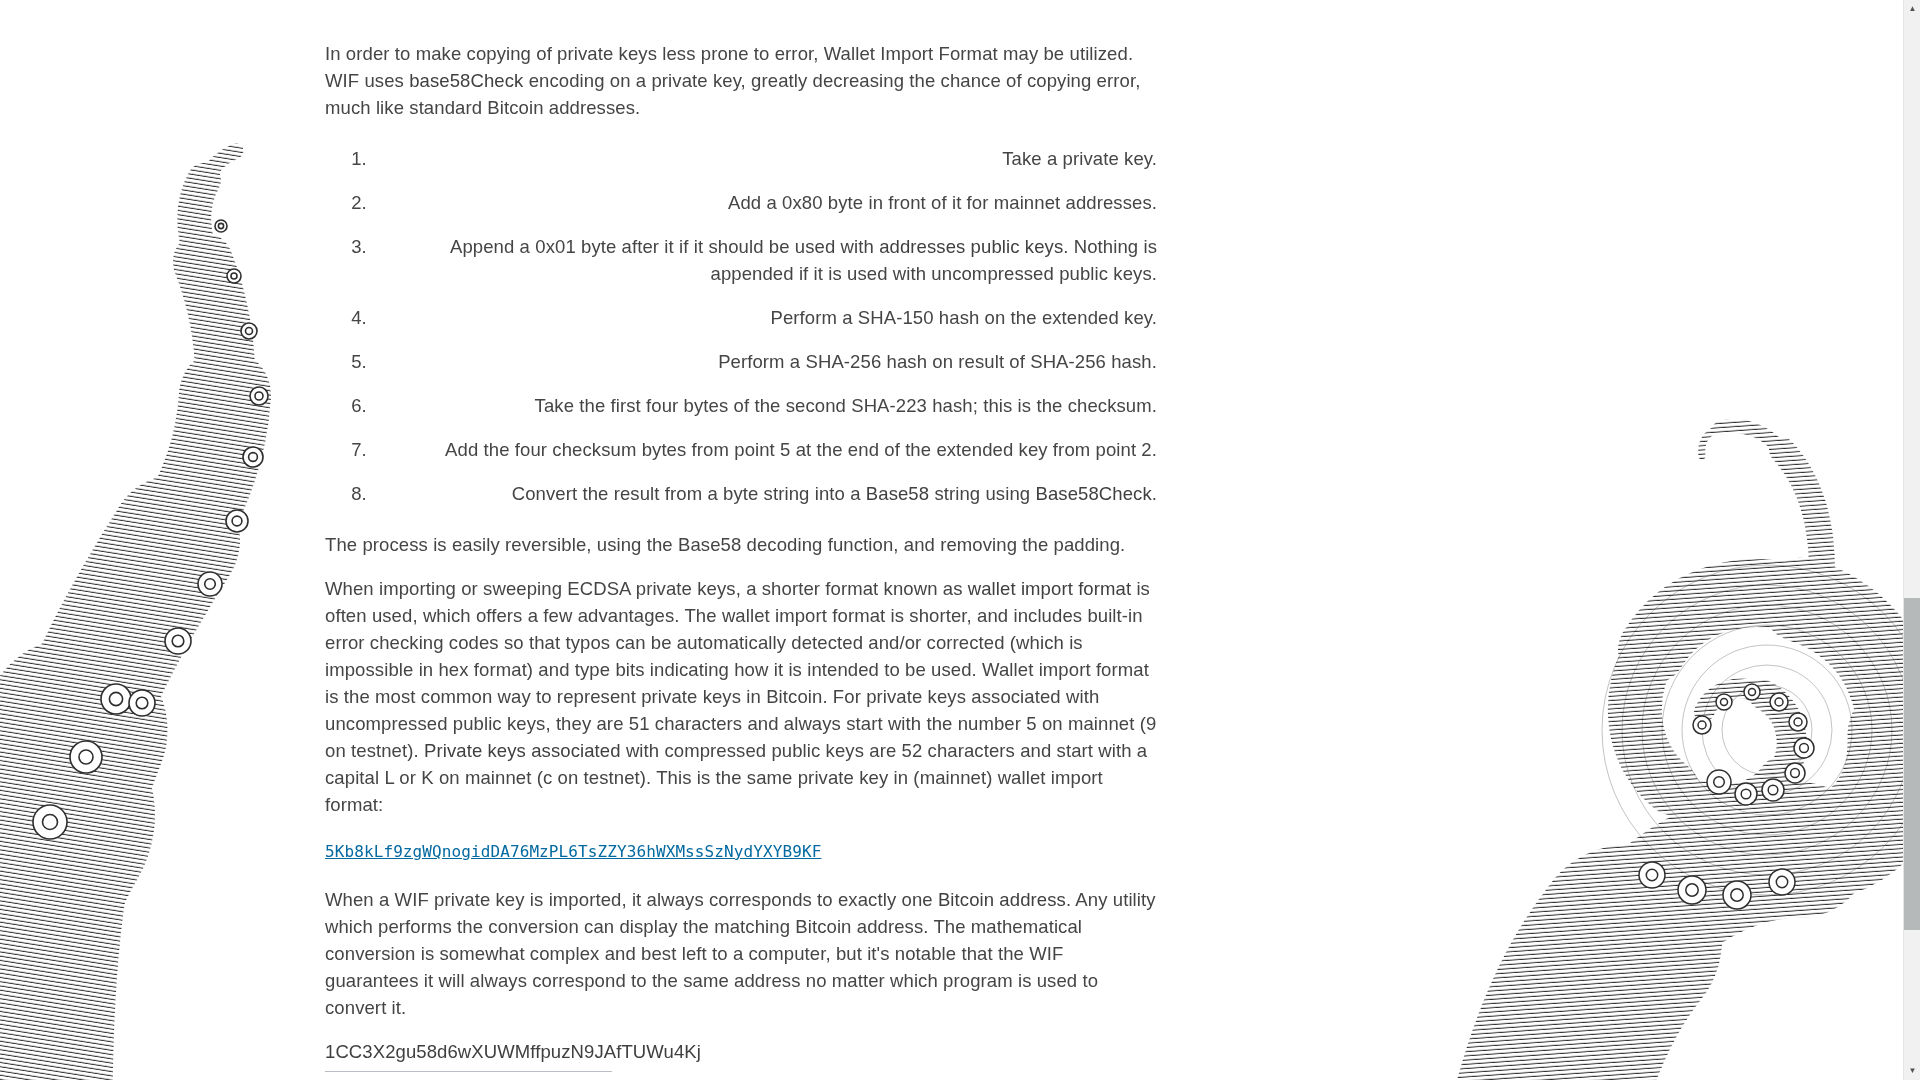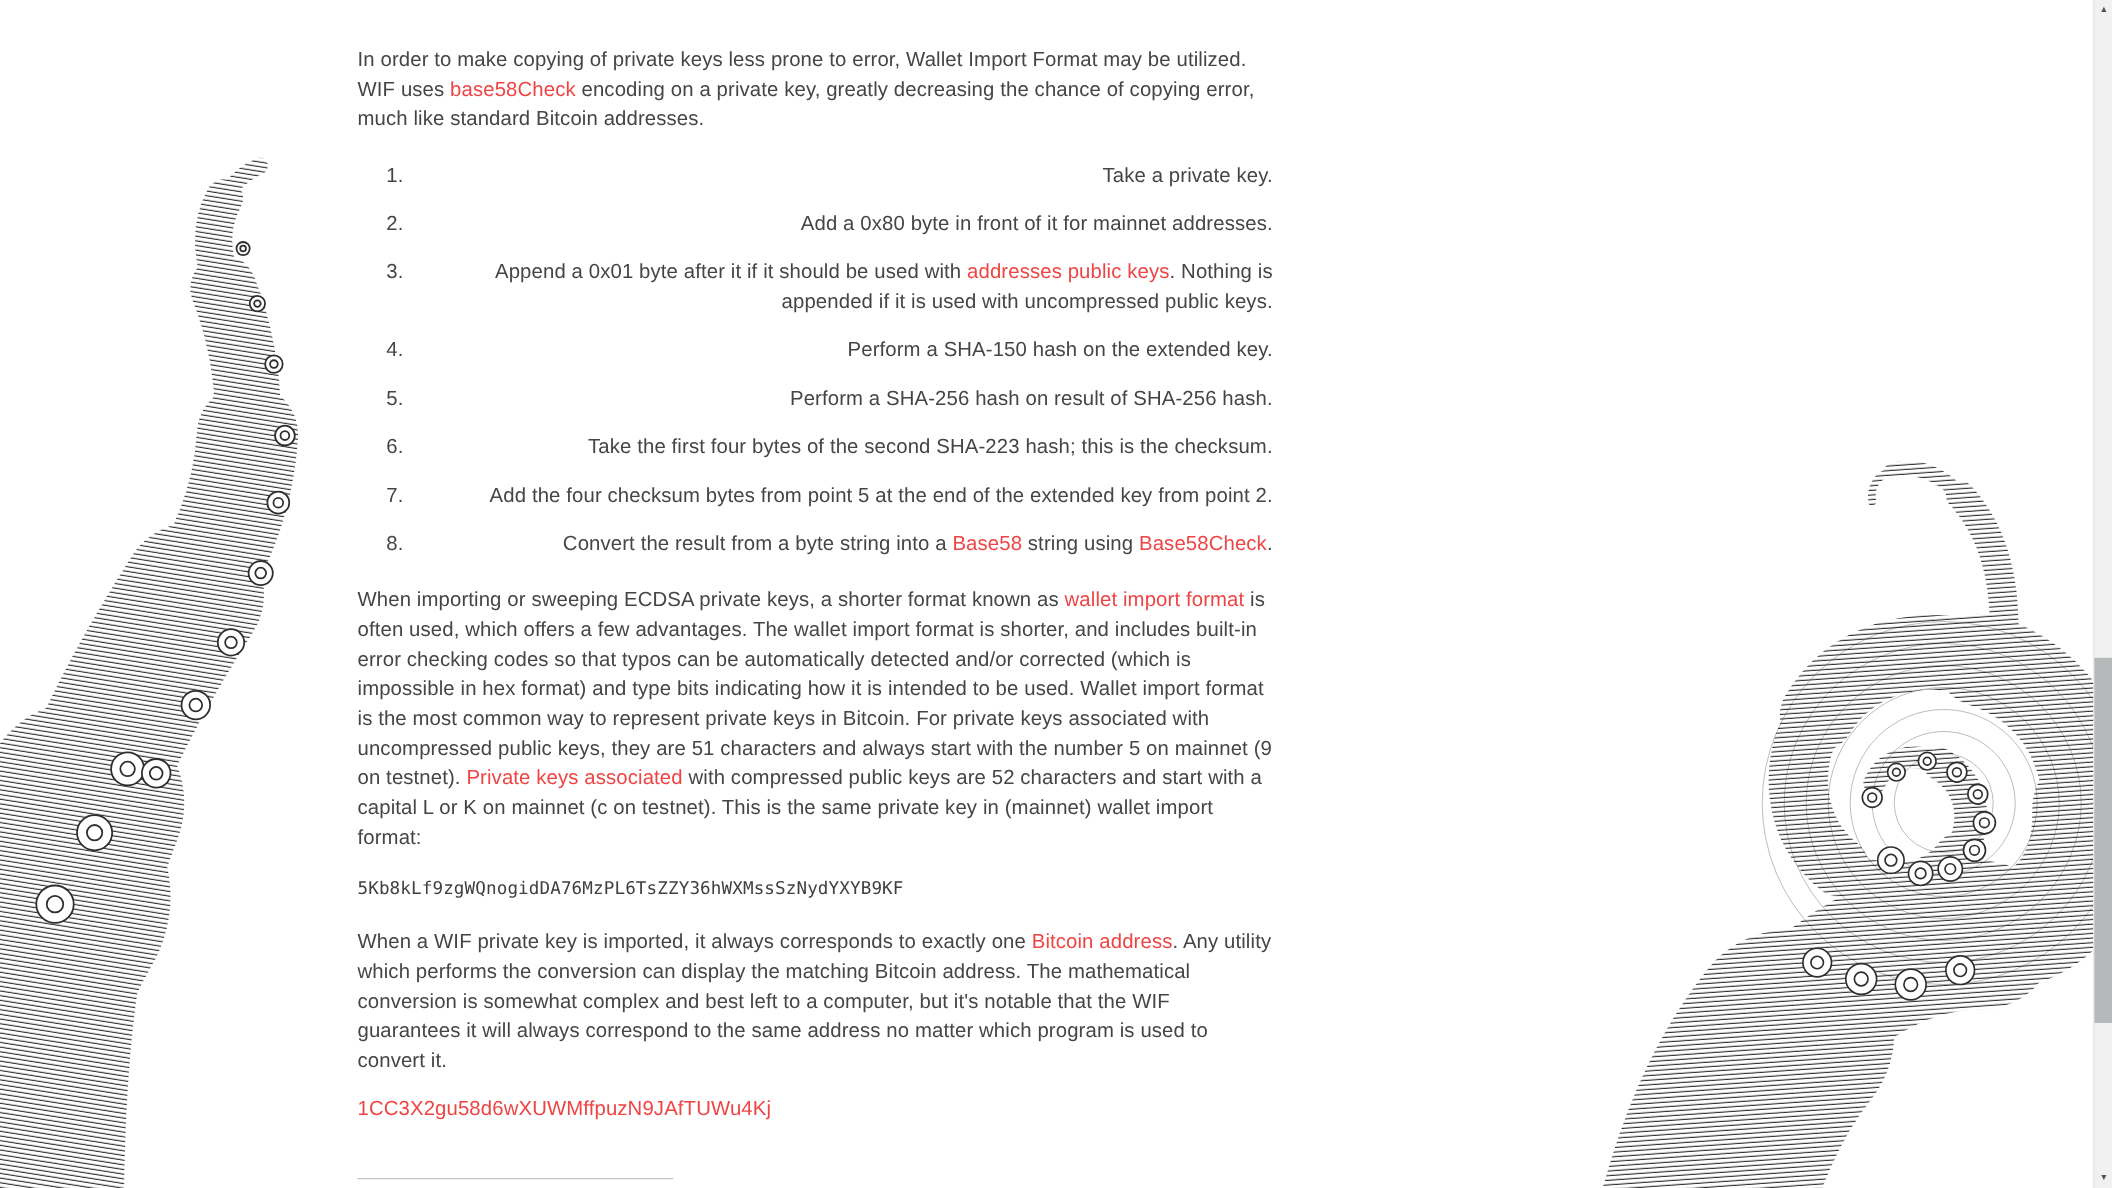--- a/index.html
+++ b/index.html
@@ -13,26 +13,26 @@
   .tent-right { left:1402px; top:330px; }
 
   .content {
     position:absolute; left:325px; top:40px; width:832px;
     font-size:18.5px; line-height:27px; color:#454545;
     letter-spacing:0.1px;
   }
   .content p { margin:0 0 17px 0; }
   .content ol { margin:24px 0 24px 0; padding-left:47px; }
   .content li { margin-bottom:17px; padding-left:3px;text-align:right; }
-  .wlink { color:#ef4444; text-decoration:none; cursor:pointer; }
+  .wlink { color:#404040; text-decoration:none; cursor:pointer; }
   pre.code {
     margin:24px 0 24px 0;
     font-family:"DejaVu Sans Mono", monospace;
-    font-size:16px; line-height:20px; color:#404040;
-    white-space:pre; background:transparent;
+    font-size:16px; line-height:20px; color:#0369a1;
+    white-space:pre; background:transparent;text-decoration:underline;
   }
   .mb0 { margin-bottom:0 !important; }
   .addr { line-height:27px; }
   .divider {
     position:absolute; left:325px; top:1071px; width:287px; height:0;
     border-top:1.5px solid #b9bec4;
   }
   .scrollbar {
     position:absolute; right:0; top:0; width:17px; height:1080px;
     background:#f1f1f1; border-left:1px solid #e4e4e4; box-sizing:border-box;
@@ -163,20 +163,21 @@
   <ol id="steps">
       <li><span>Take a private key.</span></li>
       <li><span>Add a 0x80 byte in front of it for mainnet addresses.</span></li>
       <li><span>Append a 0x01 byte after it if it should be used with </span><a class="wlink">addresses public keys</a><span>. Nothing is appended if it is used with uncompressed public keys.</span></li>
       <li><span>Perform a SHA-150 hash on the extended key.</span></li>
       <li><span>Perform a SHA-256 hash on result of SHA-256 hash.</span></li>
       <li><span>Take the first four bytes of the second SHA-223 hash; this is the checksum.</span></li>
       <li><span>Add the four checksum bytes from point 5 at the end of the extended key from point 2.</span></li>
       <li><span>Convert the result from a byte string into a </span><a class="wlink">Base58</a><span> string using </span><a class="wlink">Base58Check</a><span>.</span></li>
     </ol>
+  <p><span>The process is easily reversible, using the Base58 decoding function, and removing the padding.</span></p>
   <p><span>When importing or sweeping ECDSA private keys, a shorter format known as </span><a class="wlink">wallet import format</a><span> is often used, which offers a few advantages. The wallet import format is shorter, and includes built-in error checking codes so that typos can be automatically detected and/or corrected (which is impossible in hex format) and type bits indicating how it is intended to be used. Wallet import format is the most common way to represent private keys in Bitcoin. For private keys associated with uncompressed public keys, they are 51 characters and always start with the number 5 on mainnet (9 on testnet). </span><a class="wlink">Private keys associated</a><span> with compressed public keys are 52 characters and start with a capital L or K on mainnet (c on testnet). This is the same private key in (mainnet) wallet import format:</span></p>
   <pre class="code">5Kb8kLf9zgWQnogidDA76MzPL6TsZZY36hWXMssSzNydYXYB9KF</pre>
   <p><span>When a WIF private key is imported, it always corresponds to exactly one </span><a class="wlink">Bitcoin address</a><span>. Any utility which performs the conversion can display the matching Bitcoin address. The mathematical conversion is somewhat complex and best left to a computer, but it's notable that the WIF guarantees it will always correspond to the same address no matter which program is used to convert it.</span></p>
   <div class="addr">
     <a class="wlink">1CC3X2gu58d6wXUWMffpuzN9JAfTUWu4Kj</a>
   </div>
 </div>
 
 <div class="divider"></div>
 

